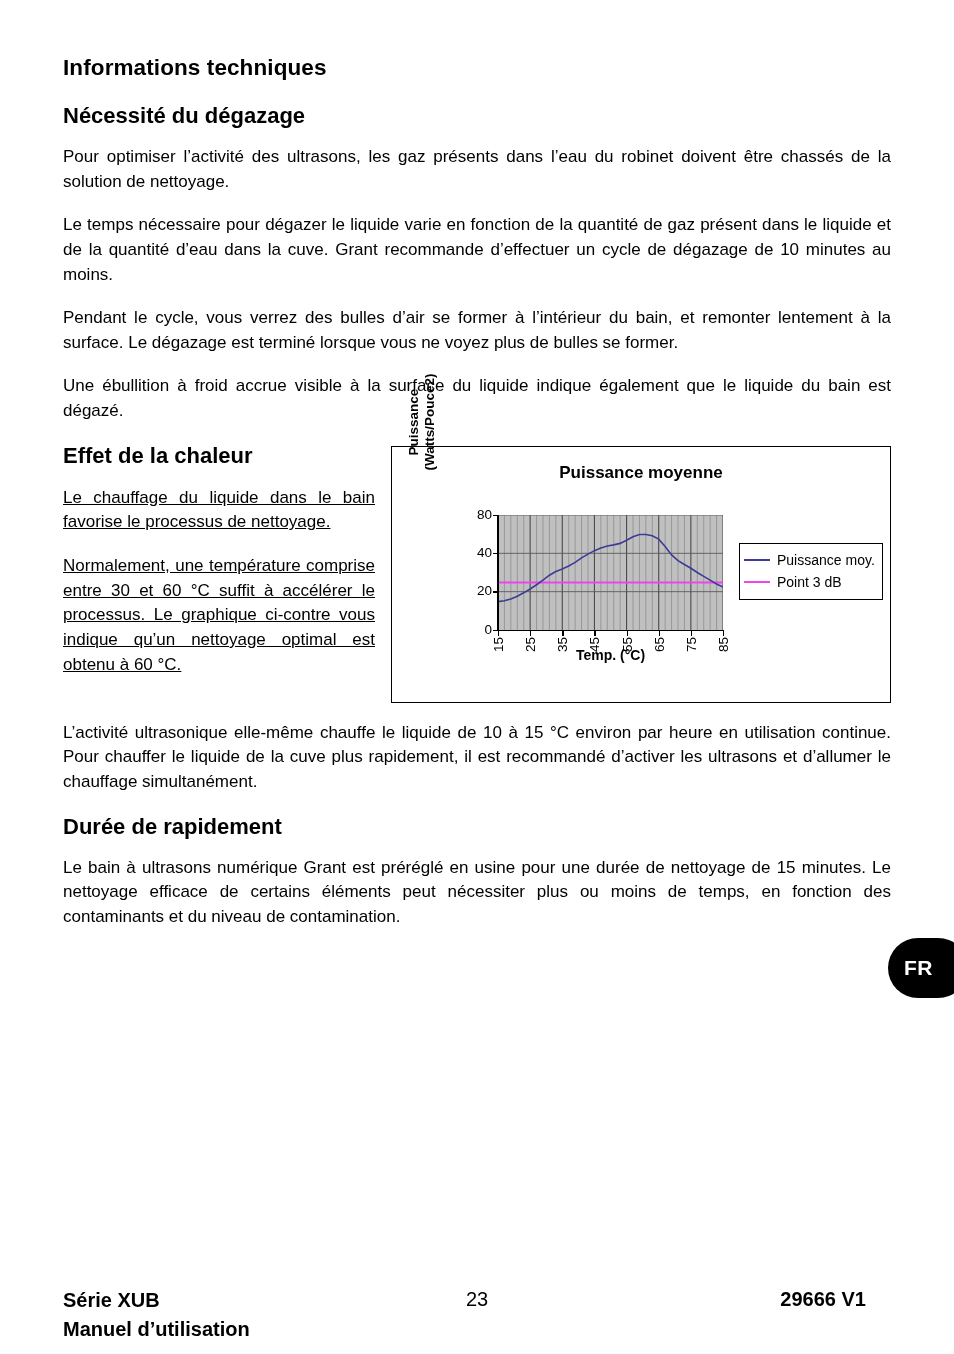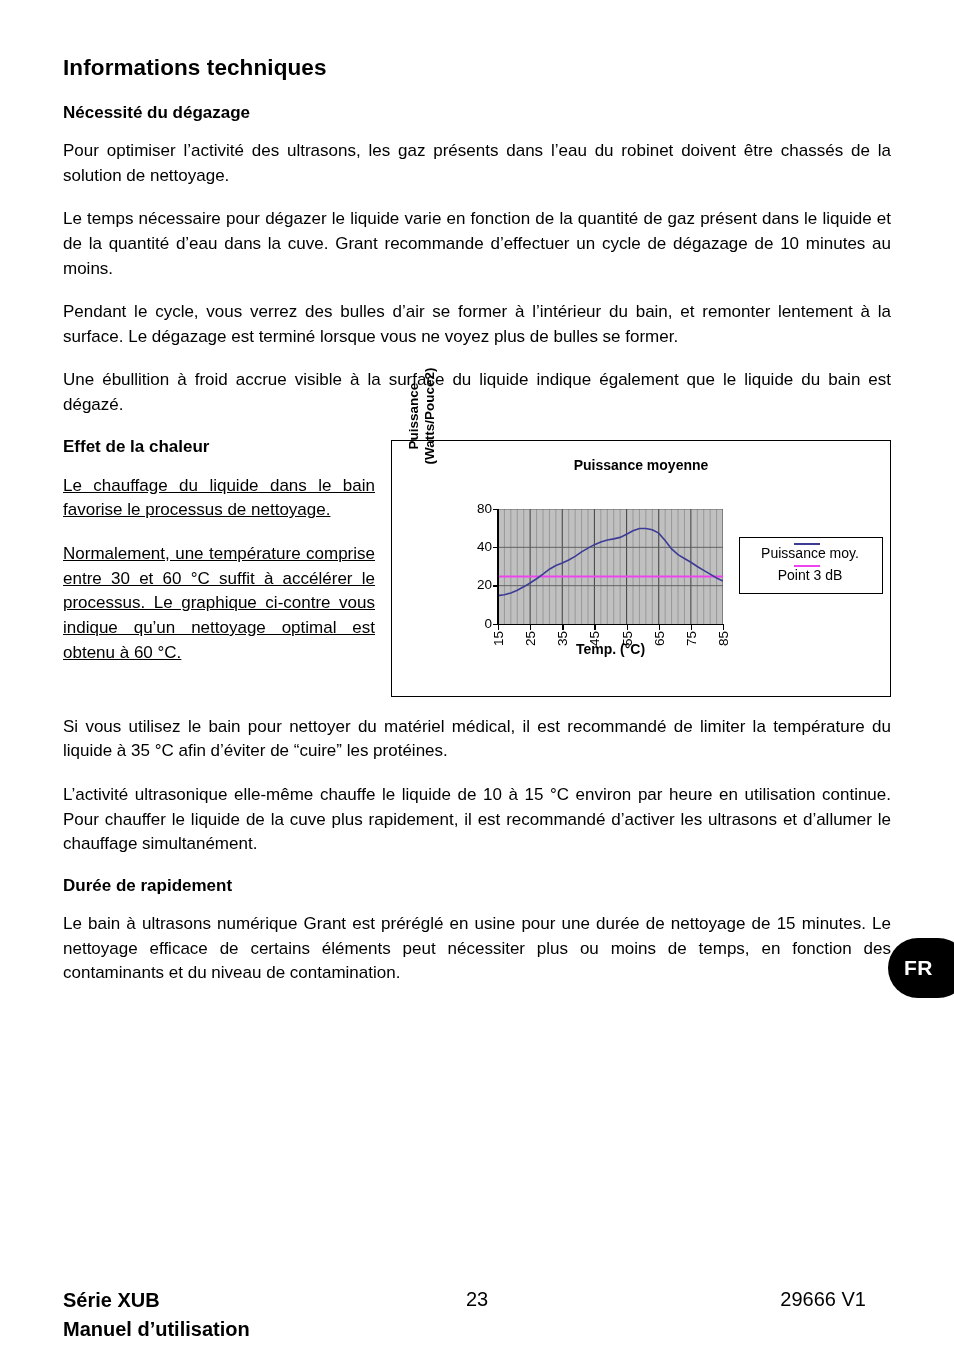--- a/index.html
+++ b/index.html
@@ -32,21 +32,21 @@
   }
 
   h1.doc-title {
     font-size: 22.5px;
     font-weight: bold;
     margin: 0 0 22px 0;
     letter-spacing: 0.1px;
   }
 
   h2.section-head {
-    font-size: 17px;
+    font-size: 22px;
     font-weight: bold;
     margin: 0 0 16px 0;
   }
 
   p.body-text {
     font-size: 17px;
     line-height: 1.45;
     margin: 0 0 19px 0;
     text-align: justify;
     text-justify: inter-word;
@@ -72,21 +72,21 @@
     height: 257px;
     border: 1.6px solid #000;
     background: #ffffff;
     box-sizing: border-box;
   }
   .chart-title {
     position: absolute;
     left: 0; right: 0;
     top: 16px;
     text-align: center;
-    font-size: 14px;
+    font-size: 17px;
     font-weight: bold;
   }
   
   .plot-wrap {
     position: absolute;
     left: 106px;
     top: 68px;
     width: 225px;
     height: 115px;
   }
@@ -181,21 +181,20 @@
     border: 1.4px solid #000;
     background: #fff;
     padding: 5px 6px 6px 4px;
     width: 144px;
     box-sizing: border-box;
   }
   .legend-row {
     display: flex;
     align-items: center;
     height: 22px;
-    flex-direction: column;
   }
   .legend-swatch {
     width: 26px;
     height: 2px;
     margin-right: 7px;
     flex: 0 0 auto;
   }
   .legend-label {
     font-size: 14px;
     white-space: nowrap;
@@ -241,21 +240,21 @@
     position: absolute;
     left: 0;
     right: 0;
     top: 2px;
     text-align: center;
   }
   .footer-right {
     position: absolute;
     right: 25px;
     top: 2px;
-    font-weight: normal;
+    font-weight: bold;
     text-align: right;
     margin-left: 19px;
   }
 </style>
 </head>
 <body>
 
 <div class="page">
 
   <div class="content">
@@ -376,21 +375,20 @@
           </div>
           <div class="legend-row">
             <span class="legend-swatch" id="sw1" style="background: rgb(238, 68, 238);"></span>
             <span class="legend-label">Point 3 dB</span>
           </div>
         </div>
 
       </div>
     </div>
 
-    <p class="body-text">Si vous utilisez le bain pour nettoyer du matériel médical, il est recommandé de limiter la température du liquide à 35 °C afin d’éviter de “cuire” les protéines.</p>
     <p class="body-text">L’activité ultrasonique elle-même chauffe le liquide de 10 à 15 °C environ par heure en utilisation continue. Pour chauffer le liquide de la cuve plus rapidement, il est recommandé d’activer les ultrasons et d’allumer le chauffage simultanément.</p>
 
     <h2 class="section-head">Durée de rapidement</h2>
     <p class="body-text">Le bain à ultrasons numérique Grant est préréglé en usine pour une durée de nettoyage de 15 minutes. Le nettoyage efficace de certains éléments peut nécessiter plus ou moins de temps, en fonction des contaminants et du niveau de contamination.</p>
 
   </div>
 
   <div class="lang-tab">
     <span>FR</span>
   </div>

